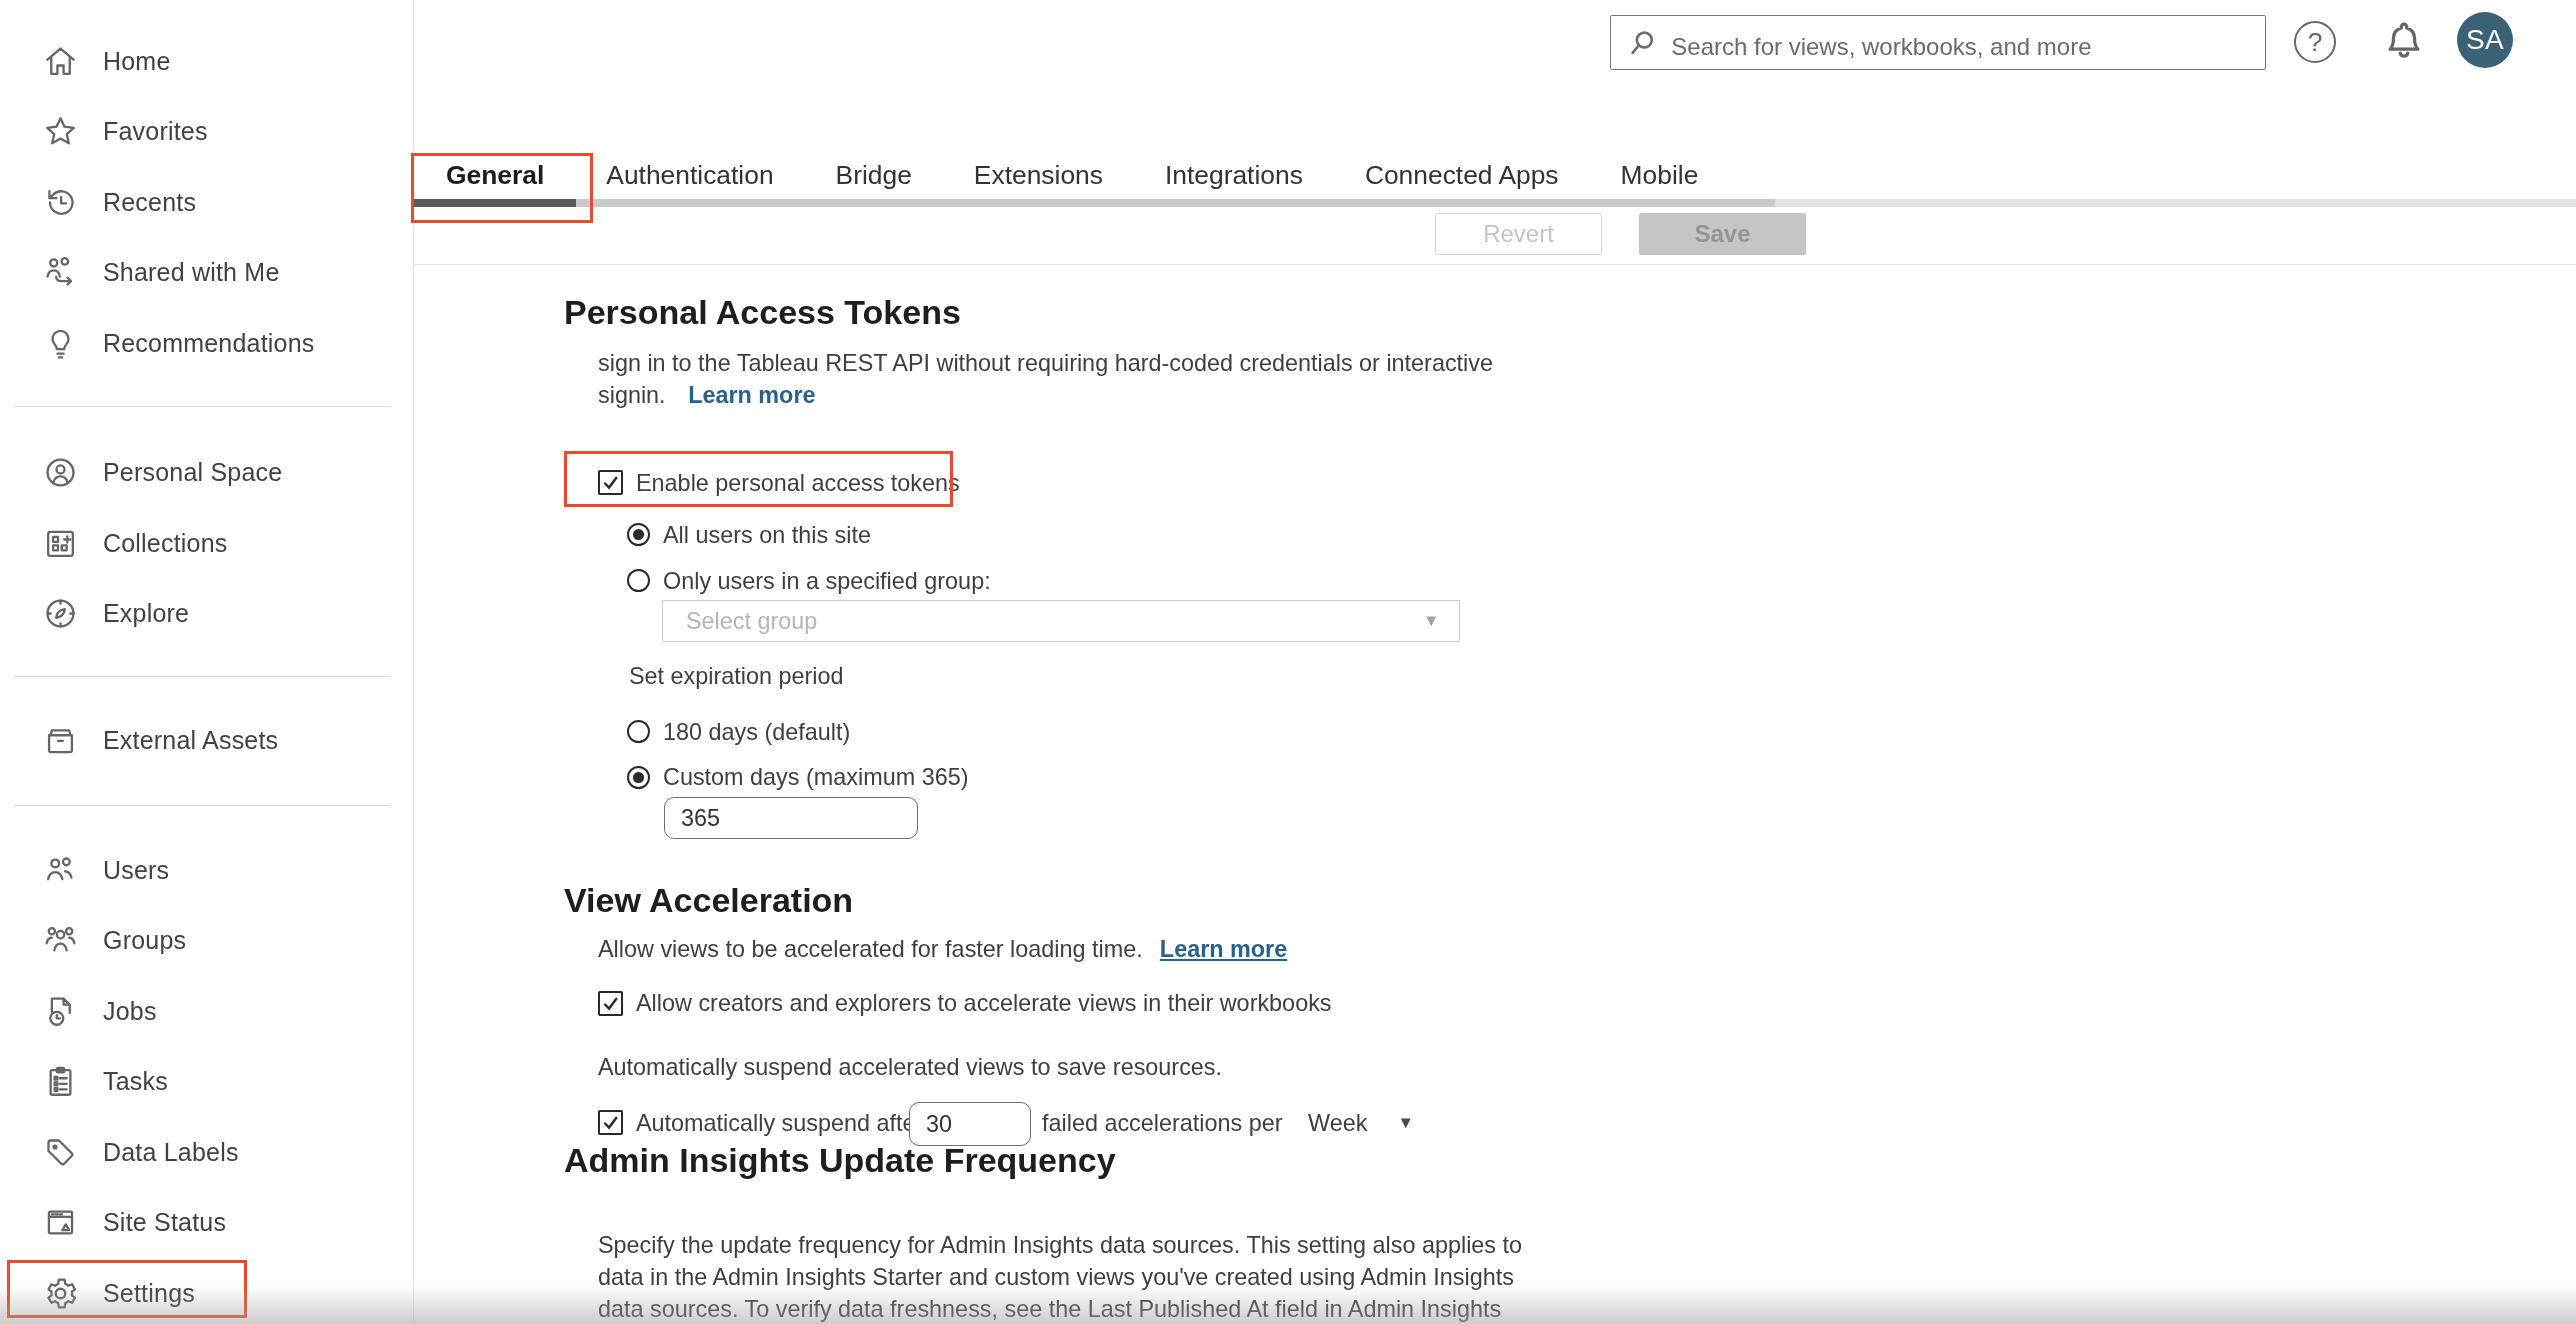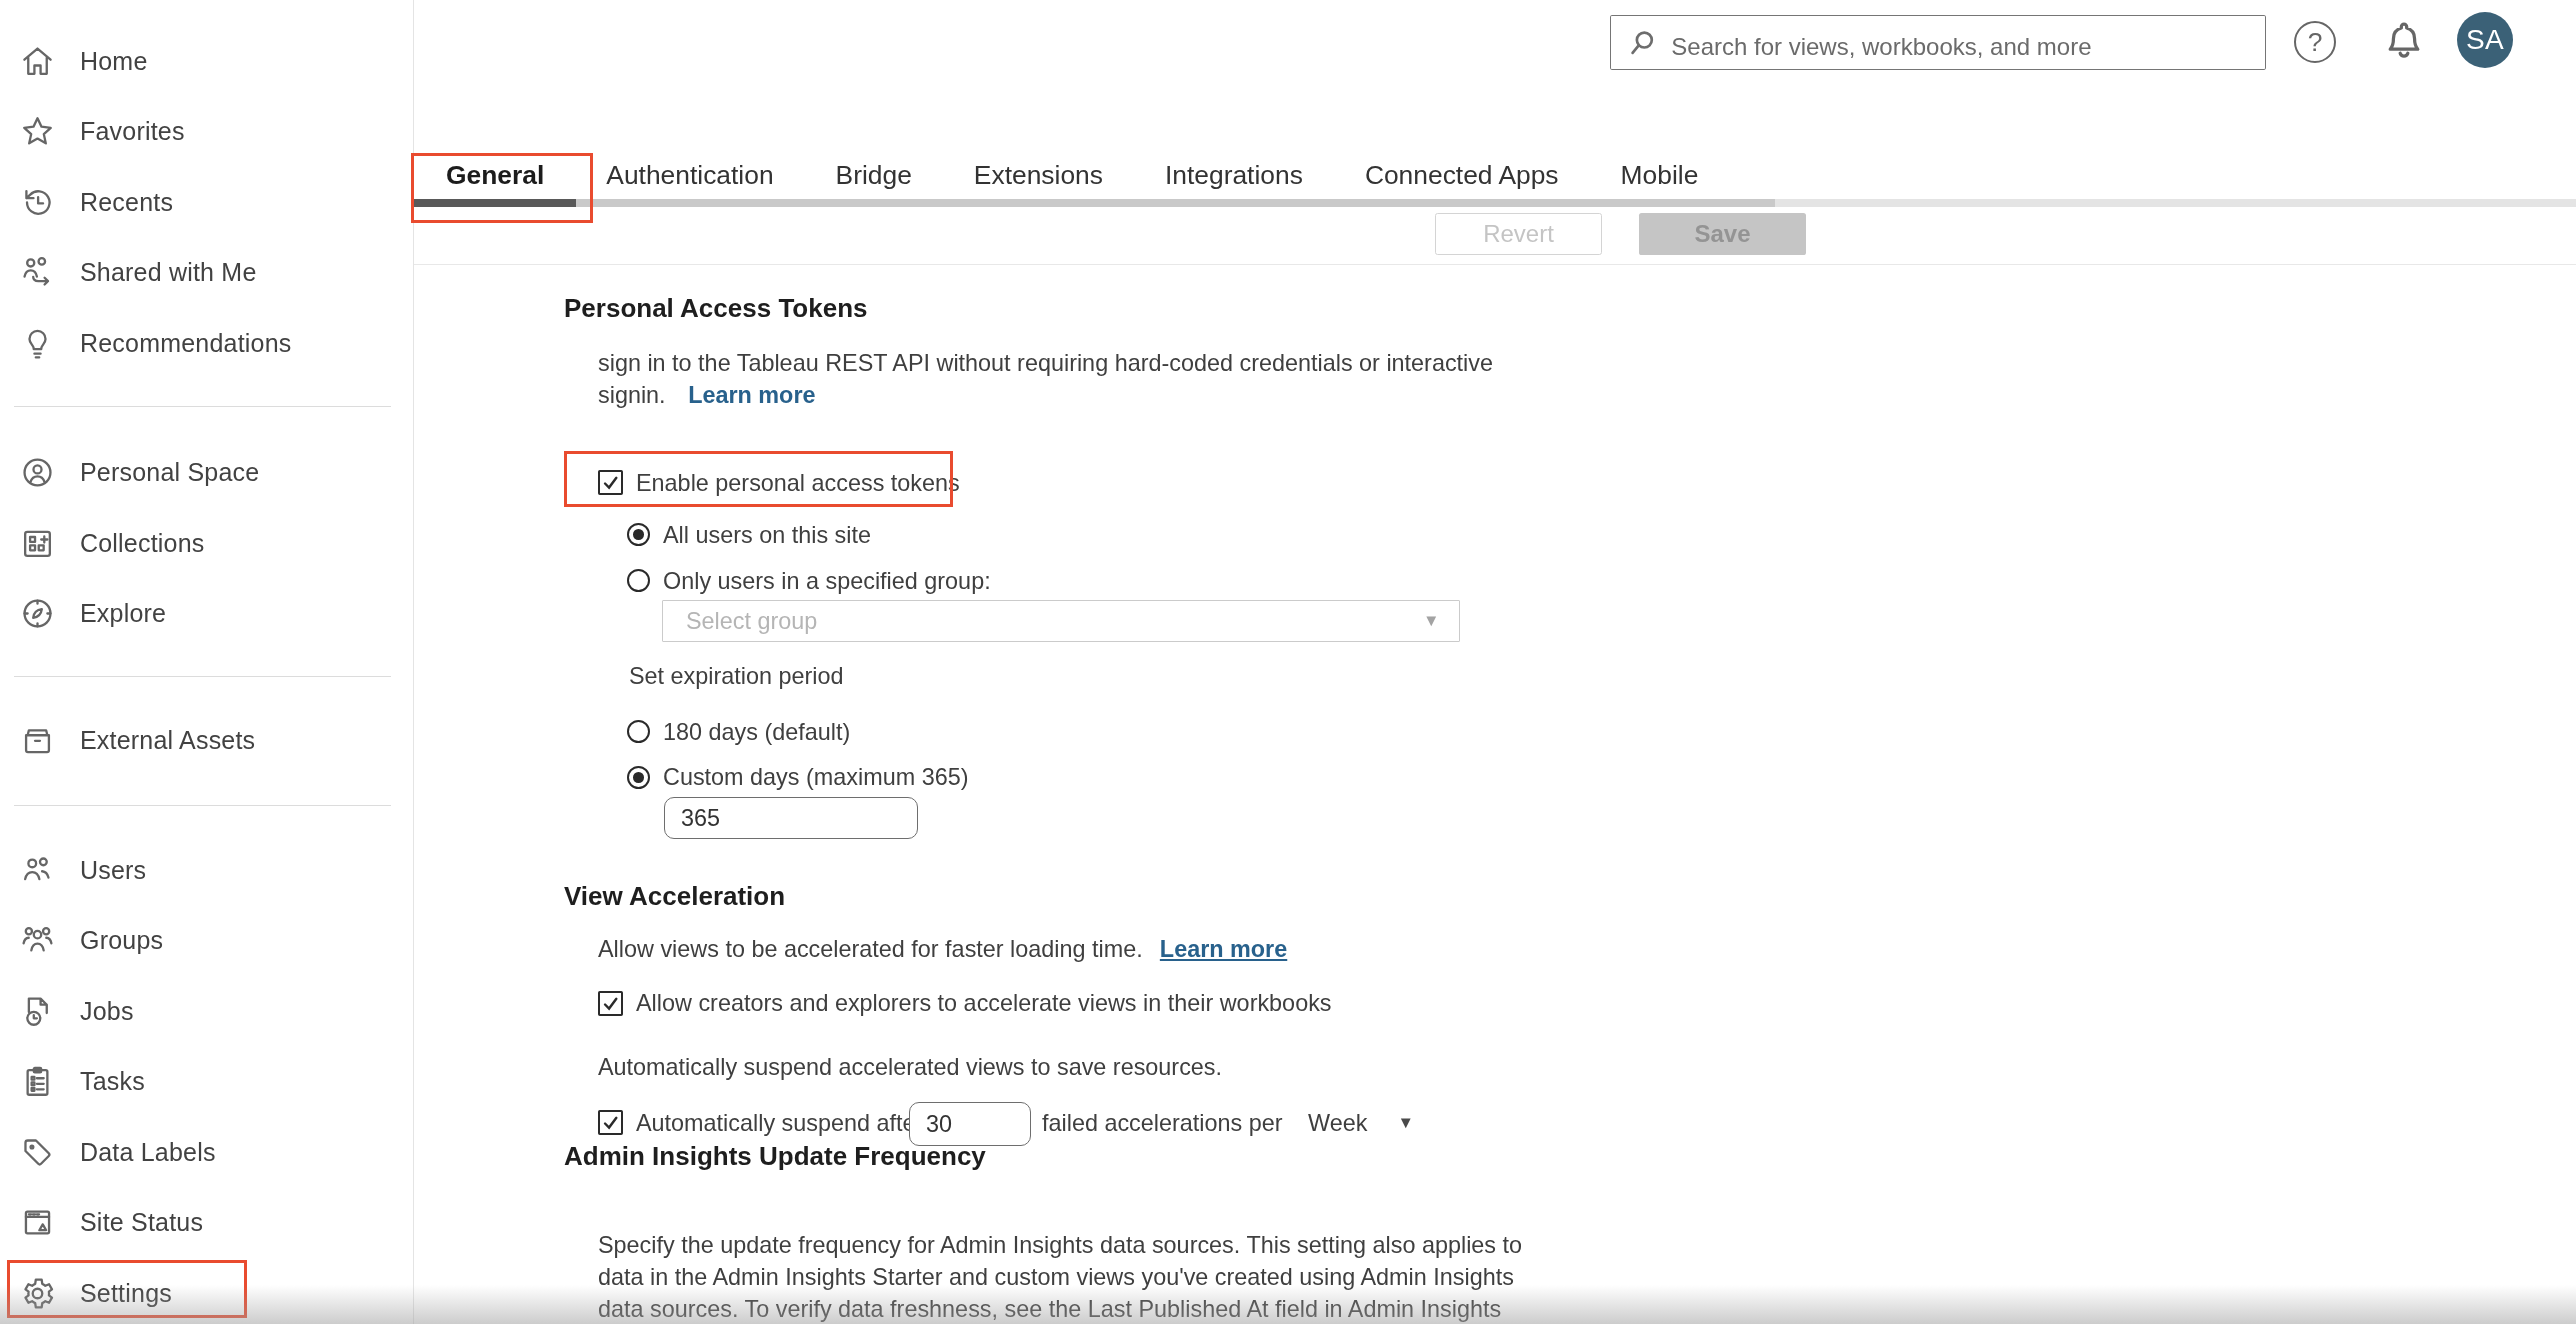--- a/index.html
+++ b/index.html
@@ -10,21 +10,21 @@
     --ink-dark:#1e1e1e;
     --icon-gray:#666;
   }
   *{box-sizing:border-box;margin:0;padding:0;}
   html,body{background:#fff;}
   body{font-family:"Liberation Sans","DejaVu Sans",sans-serif;color:var(--ink);}
   .app{position:relative;width:2576px;height:1325px;background:#fff;overflow:hidden;}
 
   
   .sidebar{position:absolute;left:0;top:0;width:414px;height:1325px;background:#fff;border-right:1.8px solid #e4e4e4;}
-  .side-item{position:absolute;left:0;width:409px;height:71px;display:flex;align-items:center;padding-left:18px;cursor:pointer;}
+  .side-item{position:absolute;left:0;width:409px;height:71px;display:flex;align-items:center;padding-left:41px;cursor:pointer;}
   .side-item .ic{width:39px;height:39px;flex:0 0 39px;display:flex;align-items:center;justify-content:center;}
   .side-item .ic svg{width:37px;height:37px;stroke:var(--icon-gray);fill:none;stroke-width:1.5;stroke-linecap:round;stroke-linejoin:round;}
   .side-item .lbl{margin-left:23px;font-size:25px;color:#424242;letter-spacing:0.2px;white-space:nowrap;}
   .side-div{position:absolute;left:14px;width:377px;height:0;border-top:1.8px solid #dcdcdc;}
   .settings-annotation{position:absolute;left:7px;top:1260px;width:240px;height:58px;border:3.5px solid var(--accent-red);z-index:6;pointer-events:none;}
 
   
   .search-box{position:absolute;left:1610px;top:15px;width:656px;height:55px;border:1.8px solid #757575;border-radius:1.8px;background:#fff;display:flex;align-items:center;padding:0 16px;}
   .search-box svg{width:32px;height:32px;stroke:#6d6d6d;fill:none;stroke-width:2;stroke-linecap:round;flex:0 0 32px;}
   .search-box input{border:none;outline:none;flex:1;margin-left:12.3px;font-family:inherit;font-size:24px;color:#333;background:transparent;margin-top:8px;}
@@ -43,21 +43,21 @@
   .bar-dark{left:414px;width:162px;background:#595959;}
   .bar-mid{left:576px;width:1199px;background:#c9c9c9;}
   .bar-light{left:1775px;width:801px;background:#e4e4e4;}
   .general-annotation{position:absolute;left:411px;top:153px;width:182px;height:70px;border:3.5px solid var(--accent-red);z-index:6;pointer-events:none;}
   .btn{position:absolute;top:213px;width:167px;height:42px;border-radius:2.6px;font-size:24px;display:flex;align-items:center;justify-content:center;cursor:default;}
   .btn-revert{left:1435px;background:#fff;border:1.8px solid #d4d4d4;color:#c4c4c4;}
   .btn-save{left:1639px;background:#c5c5c5;border:none;color:#949494;font-weight:bold;}
   .header-divider{position:absolute;left:414px;top:264px;width:2162px;height:0;border-top:1.8px solid #e8e8e8;}
 
   
-  .h-section{position:absolute;font-size:26px;font-weight:bold;color:var(--ink-dark);white-space:nowrap;}
+  .h-section{position:absolute;font-size:34px;font-weight:bold;color:var(--ink-dark);white-space:nowrap;}
   .para{position:absolute;font-size:23.4px;color:var(--ink);}
   .para .line{height:32px;line-height:32px;white-space:nowrap;}
   .txt{position:absolute;font-size:23.4px;color:var(--ink);line-height:32px;white-space:nowrap;}
   .link{color:var(--link-blue);font-weight:bold;cursor:pointer;}
   .link.u{text-decoration:underline;}
 
   .checkbox{position:absolute;width:25px;height:25px;border:2.6px solid #2a2a2a;border-radius:1.8px;background:#fff;display:flex;align-items:center;justify-content:center;cursor:pointer;}
   .checkbox svg{width:19.4px;height:19.4px;stroke:#2a2a2a;stroke-width:3;fill:none;stroke-linecap:round;}
   .radio{position:absolute;width:23px;height:23px;border:2.6px solid #2a2a2a;border-radius:50%;background:#fff;display:flex;align-items:center;justify-content:center;cursor:pointer;}
   .radio .dot{width:10.6px;height:10.6px;border-radius:50%;background:#2a2a2a;display:none;}

